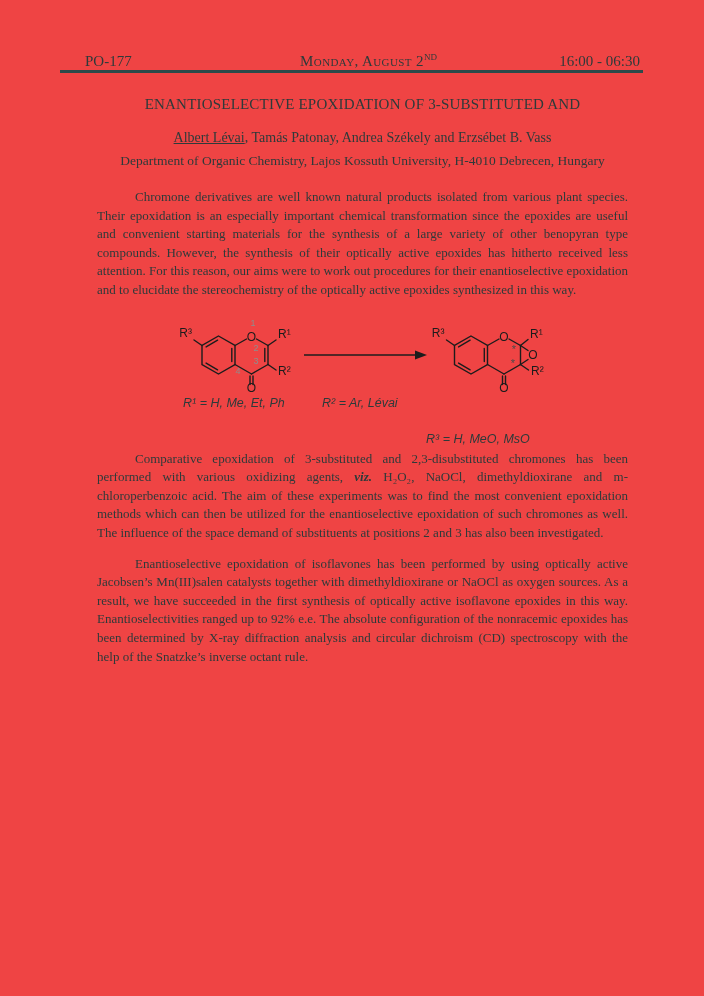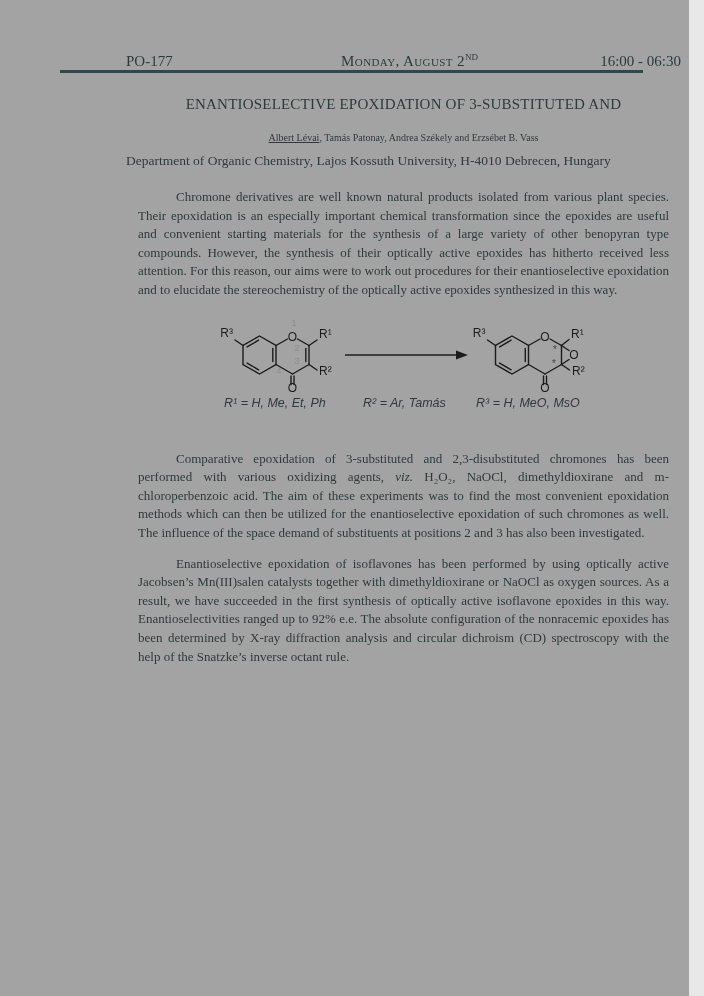--- a/index.html
+++ b/index.html
@@ -1,67 +1,66 @@
 <!DOCTYPE html>
 <html><head>
 <meta charset="utf-8">
 <style>
   html,body{margin:0;padding:0;background:#e8e8e8;}
   .page{
     position:relative;
-    width:648px;height:996px;
-    background:#a3a3a3;
+    width:704px;height:996px;
+    background:#ef4444;
     font-family:"Liberation Serif","DejaVu Serif",serif;
     color:#2e3a3a;
     overflow:hidden;
-    padding-left:41px;
   }
   .content{margin-left:85px;width:555px;}
   .header-row{
     margin-top:48px;
     display:grid;grid-template-columns:1fr auto 1fr;
     font-size:15px;line-height:18px;align-items:baseline;
   }
   .header-code{justify-self:start;}
   .header-date{justify-self:center;font-variant:small-caps;letter-spacing:.4px;margin-left:12px;}
   .header-time{justify-self:end;}
   .sup{font-size:9px;vertical-align:super;letter-spacing:0;font-variant:normal;}
   .rule{position:absolute;left:60px;top:70px;width:583px;height:2.5px;background:#2c4a4a;}
   .title{
     margin:24px 0 0 0;text-align:center;
     font-size:15px;font-weight:normal;line-height:21px;letter-spacing:.2px;
   }
-  .authors{margin:14px 0 0 0;text-align:center;font-size:10px;line-height:18px;}
+  .authors{margin:14px 0 0 0;text-align:center;font-size:14px;line-height:18px;}
   .underline{text-decoration:underline;}
-  .affiliation{margin:5px 0 0 0;font-size:13.5px;line-height:18px;}
+  .affiliation{margin:5px 0 0 0;text-align:center;font-size:13.5px;line-height:18px;}
   .body{
     margin:12px;font-size:13px;line-height:18.6px;
     text-align:justify;text-indent:38px;
   }
   .body.first{margin-top:18px;}
   .body.after-scheme{margin-top:26px;}
   .scheme{
     position:relative;margin-top:10px;height:112px;
     font-family:"Liberation Sans","DejaVu Sans",sans-serif;
   }
   .scheme svg{position:absolute;overflow:visible;}
   .svg-left{left:90px;top:0;}
   .svg-arrow{left:218px;top:36px;}
   .svg-right{left:343px;top:0;}
   .legend{
     position:absolute;top:84px;font-size:12.5px;color:#2e3a3a;white-space:nowrap;font-style:italic;
   }
   .legend.l1{left:98px;}
   .legend.l2{left:237px;}
-  .legend.l3{left:350px;}
+  .legend.l3{left:341px;margin-top:36px;}
   .bond{stroke:#1c1c1c;stroke-width:1.4;stroke-linecap:round;fill:none;}
   .atom{font-size:12px;fill:#1c1c1c;font-family:"Liberation Sans","DejaVu Sans",sans-serif;}
   .num{font-size:9px;fill:#8e8e8e;font-family:"Liberation Sans","DejaVu Sans",sans-serif;}
   .star{font-size:11px;fill:#4a4a4a;font-family:"Liberation Sans","DejaVu Sans",sans-serif;}
-  i{font-style:italic;}
+  i{font-style:italic;font-weight:bold;}
 </style>
 </head>
 <body>
 
 <div class="page">
 
   <div class="content">
 
     <div class="header-row">
       <span class="header-code">PO-177</span>
@@ -149,21 +148,21 @@
         <text class="atom" x="76" y="28.5" text-anchor="middle">O</text>
         <text class="atom" x="102" y="25.5" text-anchor="start">R¹</text>
         <text class="atom" x="105" y="47" text-anchor="middle">O</text>
         <text class="atom" x="103" y="63" text-anchor="start">R²</text>
         <text class="atom" x="76" y="80" text-anchor="middle">O</text>
         <text class="star" x="86" y="41" text-anchor="middle">*</text>
         <text class="star" x="85" y="55" text-anchor="middle">*</text>
       </svg>
 
       <span class="legend l1">R¹ = H, Me, Et, Ph</span>
-      <span class="legend l2">R² = Ar, Tamás</span>
+      <span class="legend l2">R² = Ar, Lévai</span>
       <span class="legend l3">R³ = H, MeO, MsO</span>
     </div>
 
     <p class="body after-scheme"><span>Comparative epoxidation of 3-substituted and 2,3-disubstituted chromones has been performed with various oxidizing agents, </span><i>viz.</i><span> H₂O₂, NaOCl, dimethyldioxirane and m-chloroperbenzoic acid. The aim of these experiments was to find the most convenient epoxidation methods which can then be utilized for the enantioselective epoxidation of such chromones as well. The influence of the space demand of substituents at positions 2 and 3 has also been investigated.</span></p>
 
     <p class="body">Enantioselective epoxidation of isoflavones has been performed by using optically active Jacobsen’s Mn(III)salen catalysts together with dimethyldioxirane or NaOCl as oxygen sources. As a result, we have succeeded in the first synthesis of optically active isoflavone epoxides in this way. Enantioselectivities ranged up to 92% e.e. The absolute configuration of the nonracemic epoxides has been determined by X-ray diffraction analysis and circular dichroism (CD) spectroscopy with the help of the Snatzke’s inverse octant rule.</p>
 
   </div>
 
   <div class="rule"></div>

